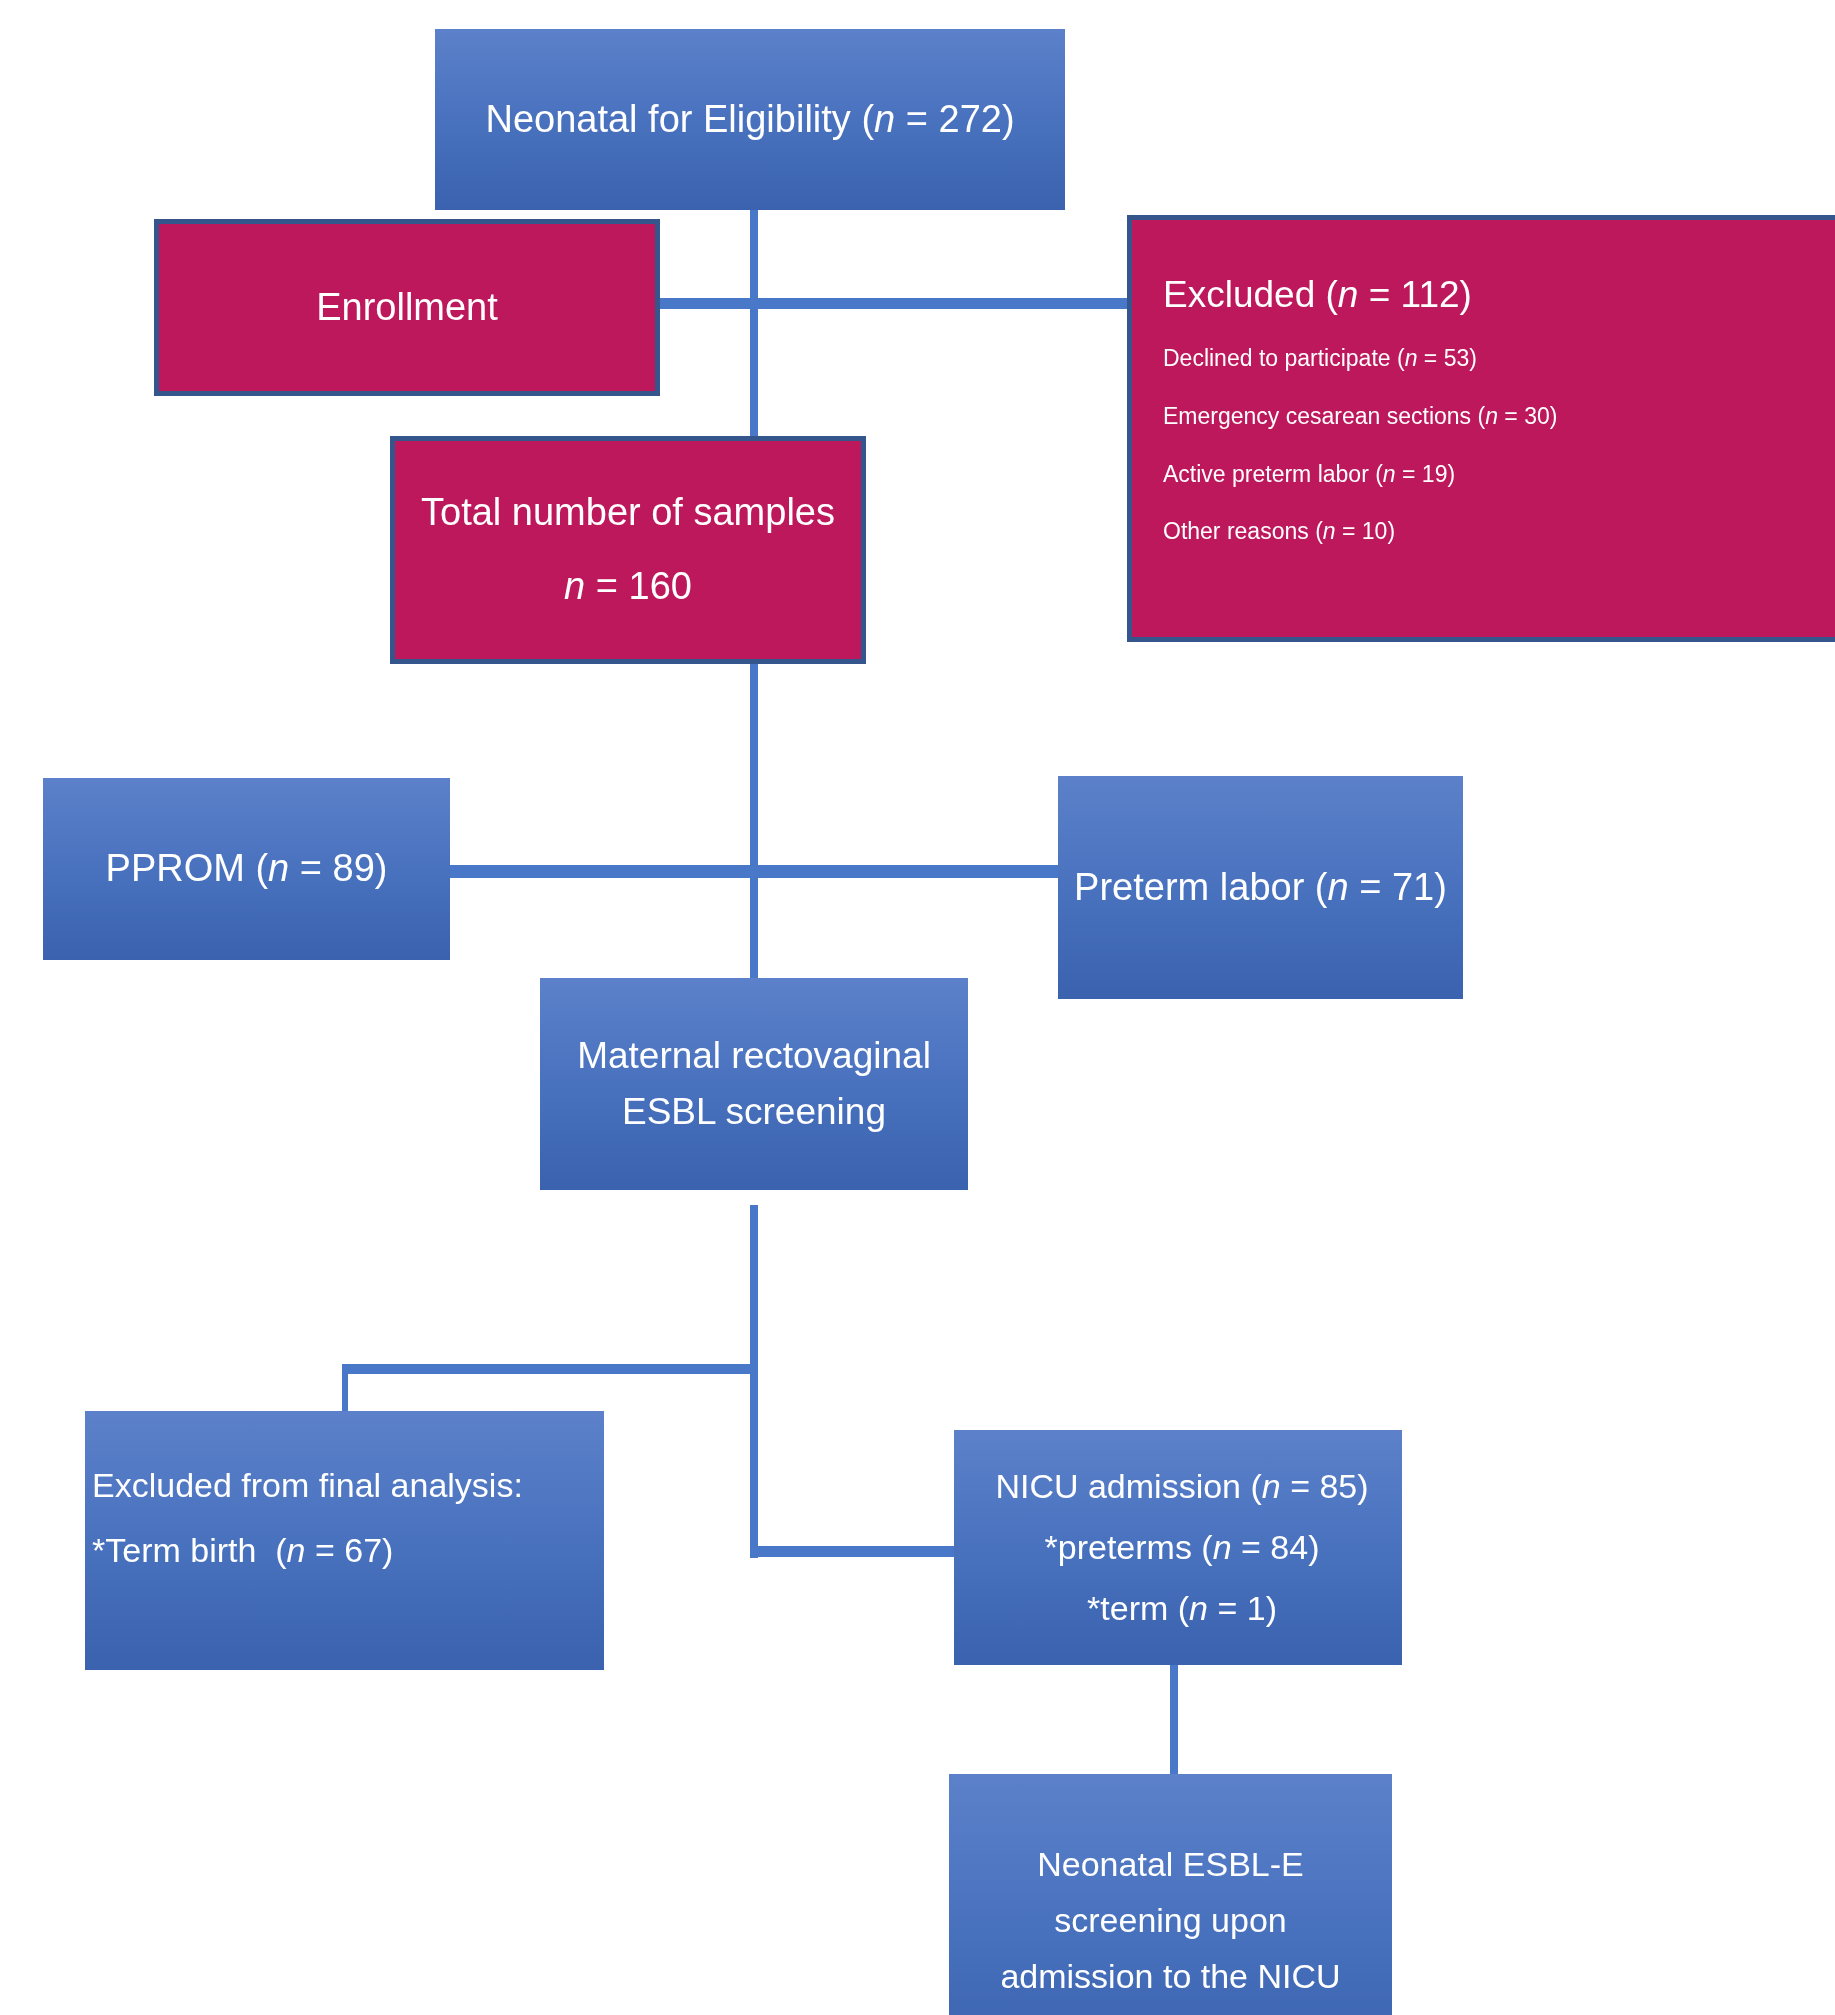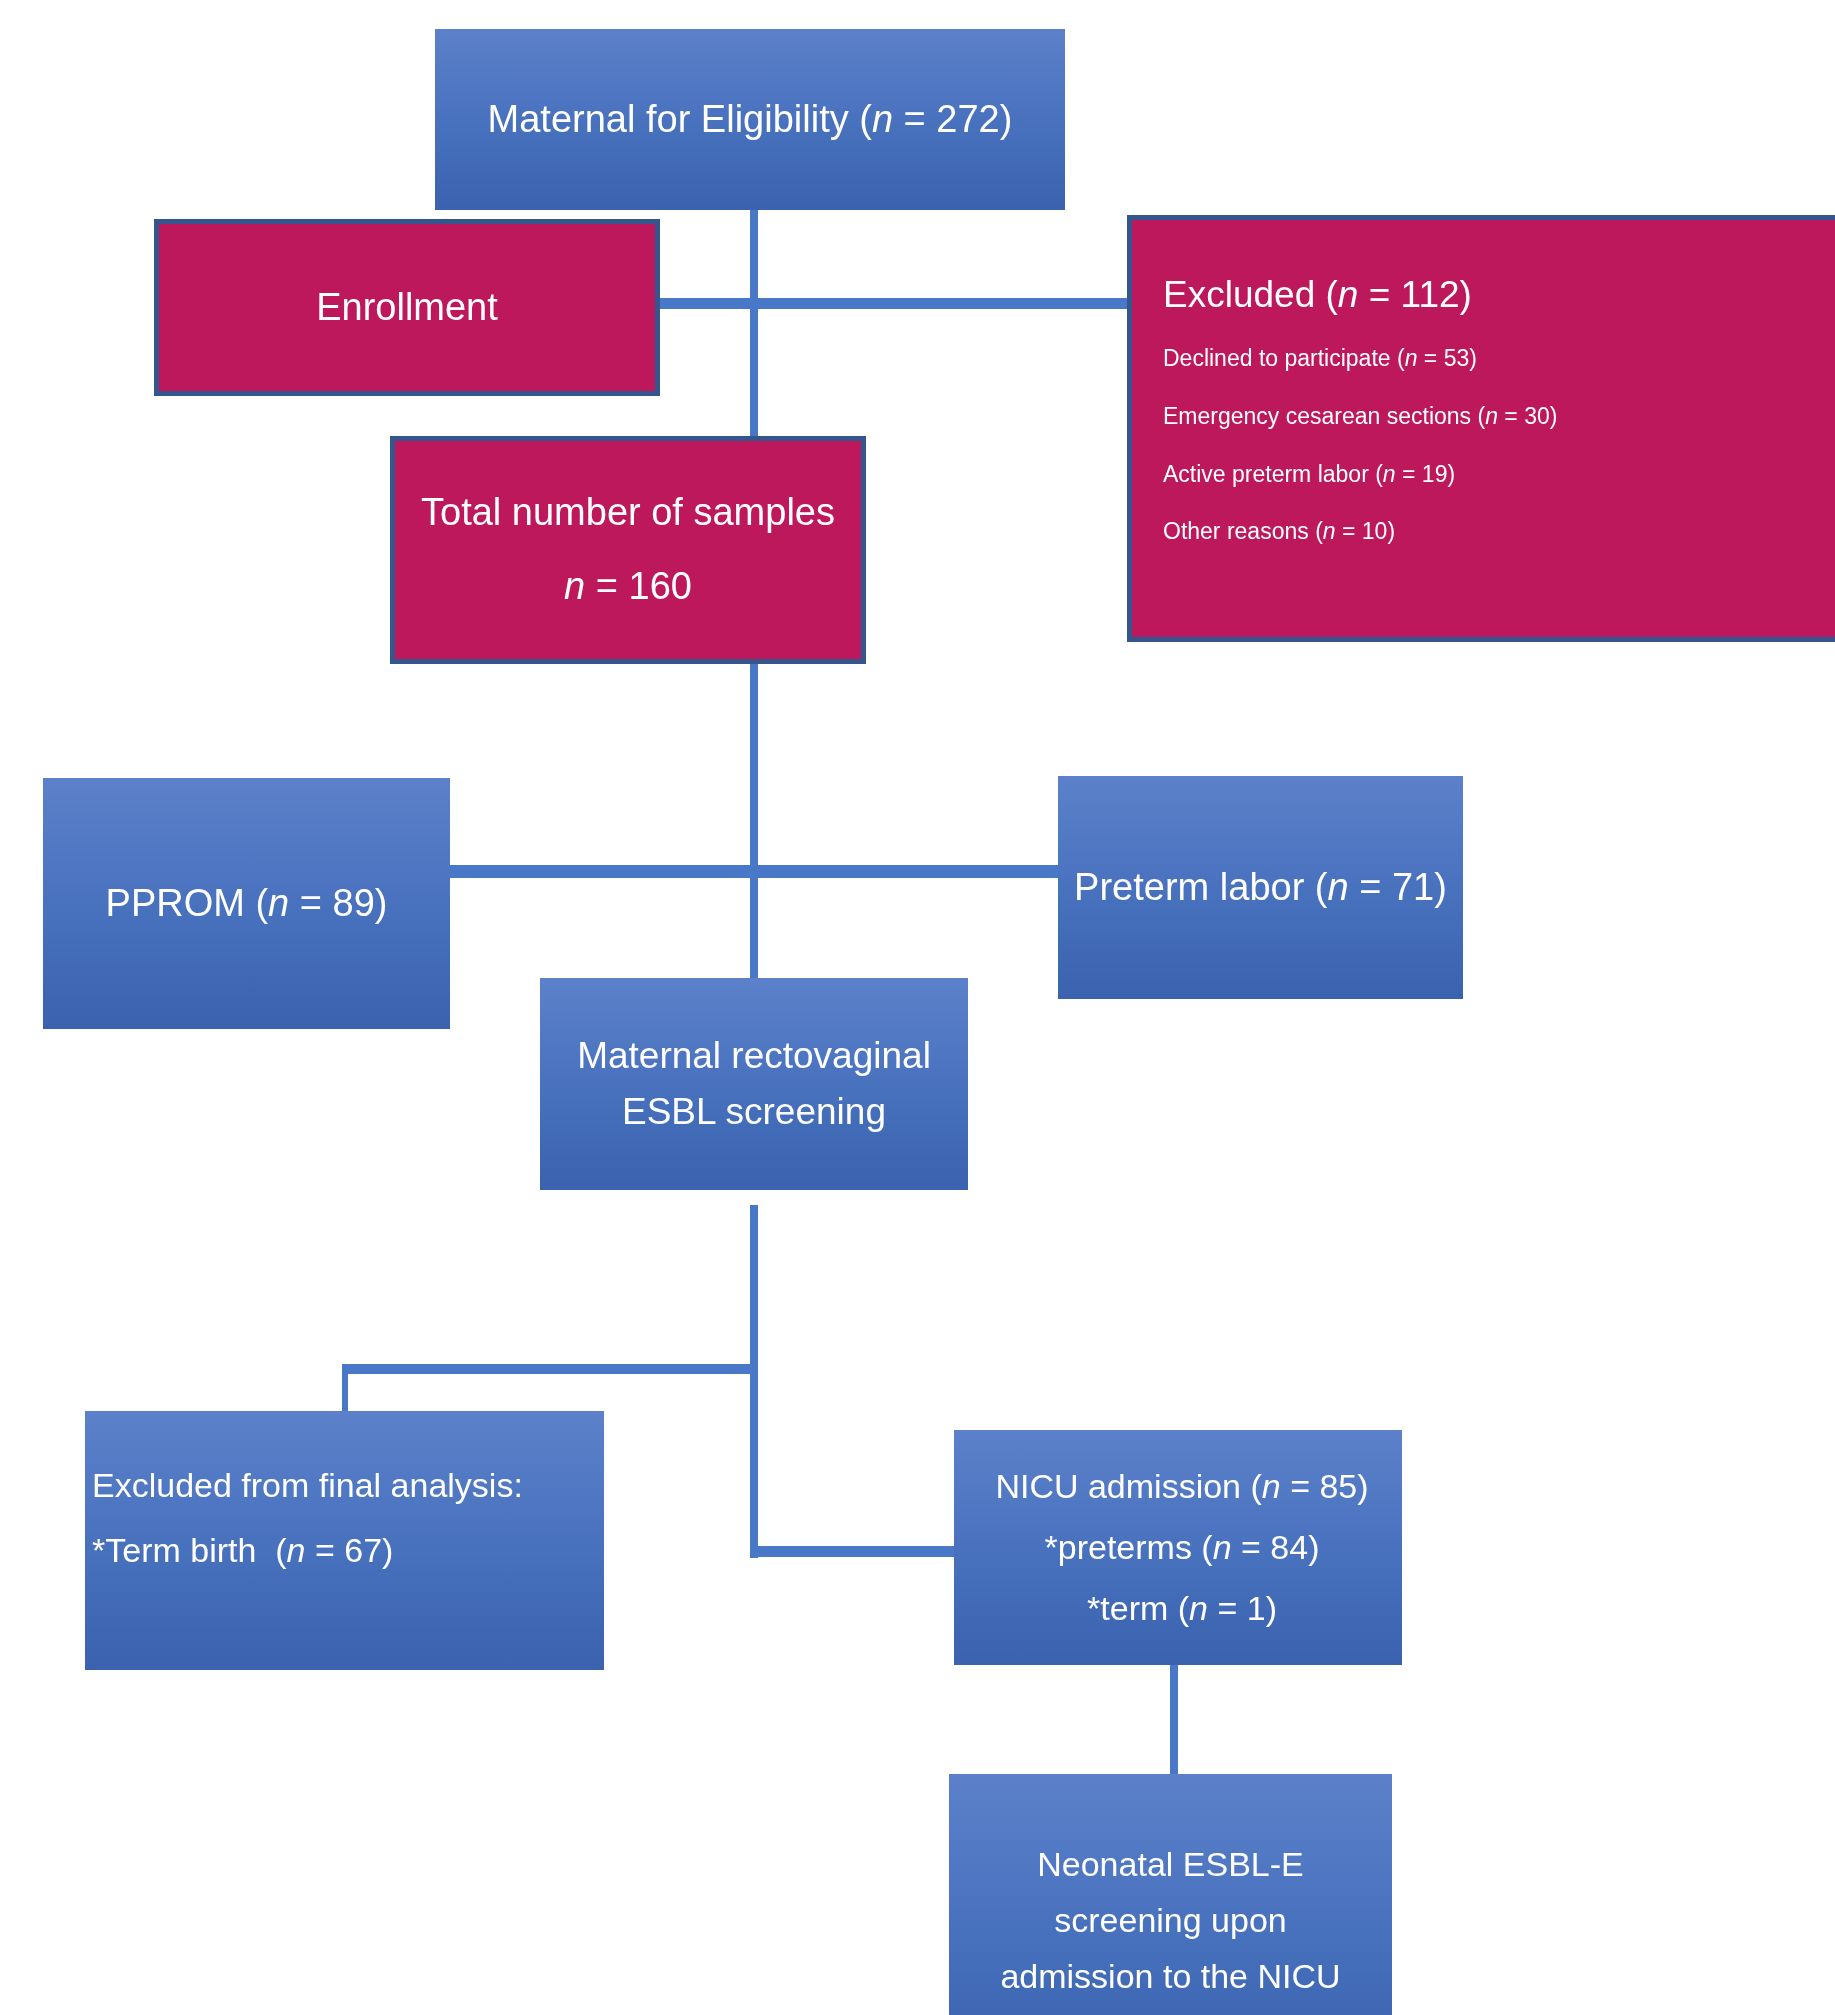--- a/index.html
+++ b/index.html
@@ -41,21 +41,21 @@
 
   
   #box-assessed      { left: 435px;  top: 29px;   width: 630px; height: 181px; font-size: 38px; }
   #box-enrollment    { left: 154px;  top: 219px;  width: 506px; height: 177px; font-size: 38px; }
   #box-excluded      { left: 1127px; top: 215px;  width: 749px; height: 427px;
                        justify-content: flex-start; align-items: flex-start; text-align: left;
                        padding: 53px 2px 0 31px; }
   #box-excluded .title { font-size: 37px; margin-bottom: 28px; }
   #box-excluded .item  { font-size: 23px; margin-bottom: 30px; }
   #box-total         { left: 390px;  top: 436px;  width: 476px; height: 228px; font-size: 38px; gap: 28px; }
-  #box-pprom         { left: 43px;   top: 778px; width: 407px;  height: 251px; font-size: 38px; }
+  #box-pprom         { left: 43px;   top: 778px; width: 407px;  height: 182px; font-size: 38px; }
   #box-preterm       { left: 1058px; top: 776px; width: 405px;  height: 223px; font-size: 38px; }
   #box-maternal      { left: 540px; top: 978px; width: 428px;  height: 212px; font-size: 37px; gap: 12px; }
   #box-excluded-final{ left: 85px;  top: 1411px; width: 519px; height: 259px; font-size: 34px;
                        justify-content: flex-start; align-items: flex-start; text-align: left;
                        padding: 54px 5px 0 7px; gap: 24px; }
   #box-nicu          { left: 954px; top: 1430px; width: 448px;  height: 235px; font-size: 34px; gap: 20px; padding-left: 8px; }
   #box-neonatal      { left: 949px; top: 1774px; width: 443px;  height: 293px; font-size: 34px; gap: 15px; }
 
   
   #conn-v-assessed-total   { left: 750px; top: 209px;  width: 8px;  height: 228px; }
@@ -77,21 +77,21 @@
   <div class="line" id="conn-h-enroll-excluded"></div>
   <div class="line" id="conn-v-total-maternal"></div>
   <div class="line" id="conn-h-pprom-preterm"></div>
   <div class="line" id="conn-v-maternal-stem"></div>
   <div class="line" id="conn-h-left-branch"></div>
   <div class="line" id="conn-v-left-drop"></div>
   <div class="line" id="conn-h-right-branch"></div>
   <div class="line" id="conn-v-nicu-neonatal"></div>
 
   <div class="box grad" id="box-assessed">
-    <div><span>Maternal for Eligibility (</span><span class="it">n</span><span> = 272)</span></div>
+    <div><span>Neonatal for Eligibility (</span><span class="it">n</span><span> = 272)</span></div>
   </div>
 
   <div class="box solid" id="box-enrollment">
     <div><span>Enrollment</span></div>
   </div>
 
   <div class="box solid" id="box-excluded">
     <div class="title"><span>Excluded (</span><span class="it">n</span><span> = 112)</span></div>
     <div class="item"><span>Declined to participate (</span><span class="it">n</span><span> = 53)</span></div>
     <div class="item"><span>Emergency cesarean sections (</span><span class="it">n</span><span> = 30)</span></div>

